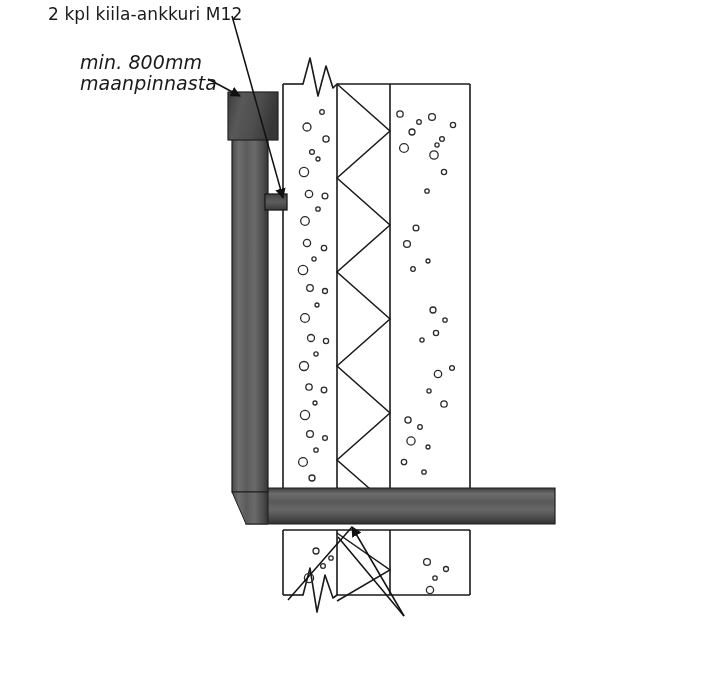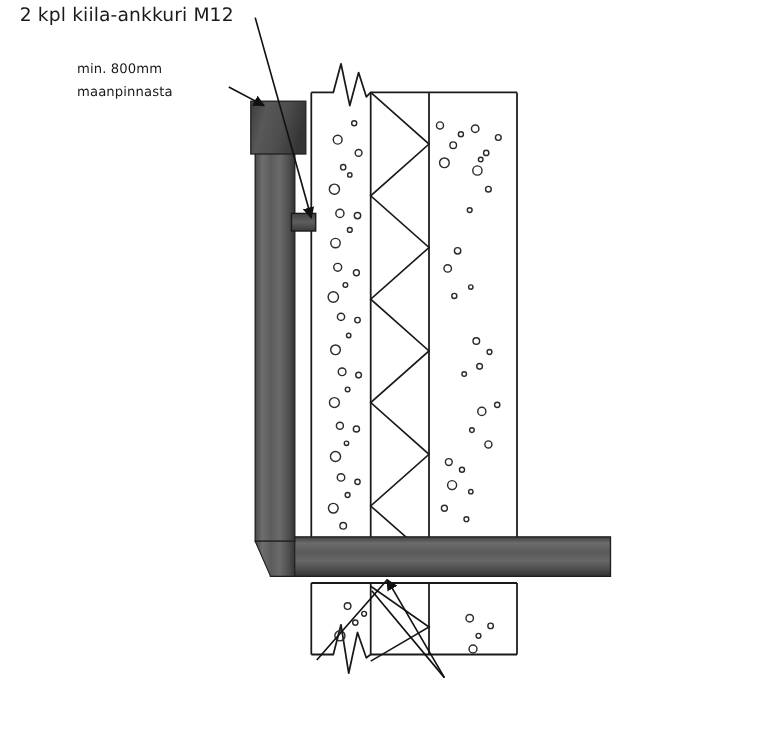--- a/index.html
+++ b/index.html
@@ -25,31 +25,33 @@
     height: 686px;
   }
   .label {
     position: absolute;
     color: #1a1a1a;
     font-family: "DejaVu Sans", sans-serif;
     font-size: 17px;
     line-height: 21px;
     letter-spacing: 0.1px;
     white-space: pre;
+    margin-left: 30px;
   }
   #lbl-anchor {
     left: 18px;
     top: 4px;
     font-size: 17px;
   }
   #lbl-depth {
-    left: 70px;
+    left: 50px;
     top: 52px;
-    font-size: 12px;
+    font-size: 19px;
     line-height: 21px;
+    font-style: italic;
   }
   #lbl-title {
     left: 277px;
     top: 4px;
     font-size: 18px;
   }
   #lbl-seal {
     left: 408px;
     top: 612px;
     font-size: 17px;

